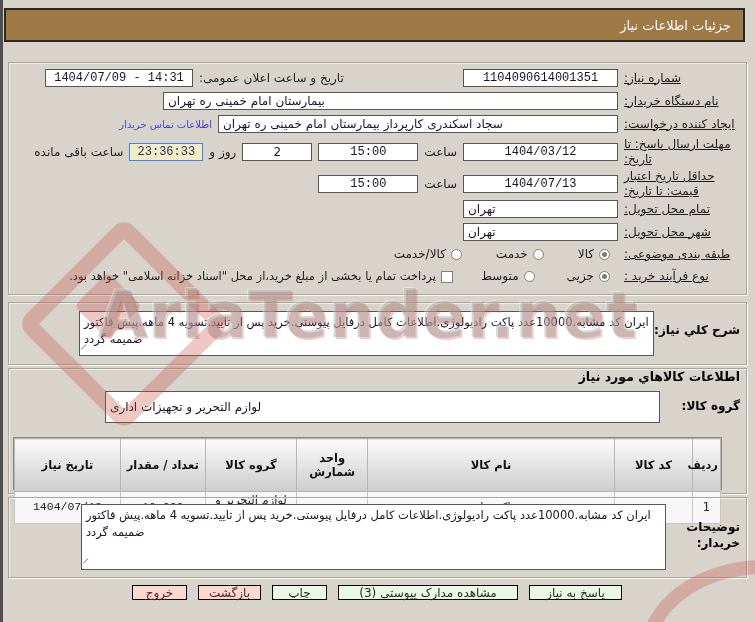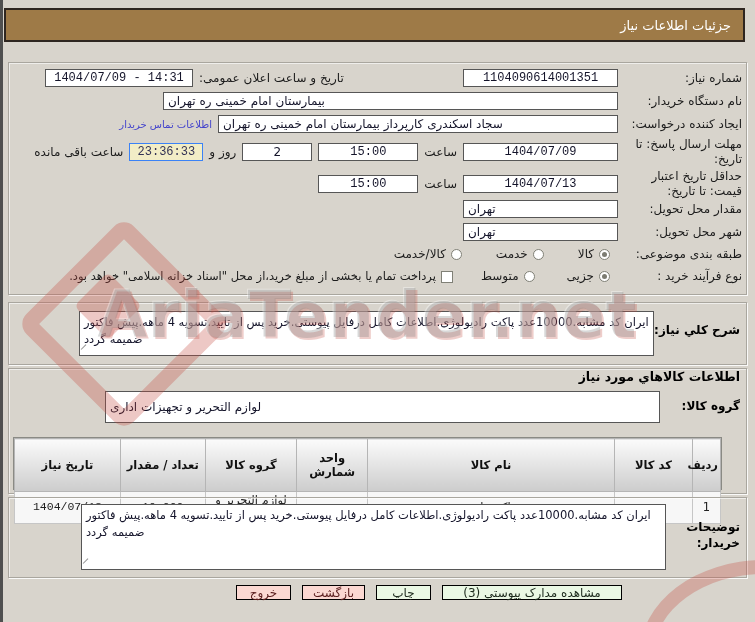--- a/index.html
+++ b/index.html
@@ -22,21 +22,21 @@
     border:1px solid #a9a69e;
     box-shadow:1px 1px 0 rgba(255,255,255,.85), inset 1px 1px 0 rgba(255,255,255,.6);
     box-sizing:border-box;
   }
   #sec-info{top:62px;height:233px;}
   #sec-desc{top:302px;height:63px;}
   #sec-goods{top:368px;height:126px;}
   #sec-notes{top:497px;height:81px;}
   .row{position:absolute;right:4px;left:4px;display:flex;align-items:center;gap:6px;}
   .lbl{color:#1c1c1c;line-height:1.25;}
-  .labelcol{width:118px;flex:0 0 118px;text-align:right;}
+  .labelcol{width:118px;flex:0 0 118px;text-align:left;text-decoration:underline;}
   .inp{
     background:#fff;border:1px solid #565656;height:18px;box-sizing:border-box;
     display:flex;align-items:center;justify-content:flex-end;padding:0 4px;
     font-size:12px;color:#14142a;overflow:hidden;white-space:nowrap;
   }
   .inp.center{justify-content:center;}
   .ltr{direction:ltr;font-family:Liberation Mono, monospace;}
   .link{color:var(--link,#4444cc);font-size:10px;white-space:nowrap;cursor:pointer;}
   .countdown{
     background:var(--countdown-bg,#f2edc6);border:1px solid #3b82f6;height:18px;
@@ -125,38 +125,38 @@
   </div>
 
   <div class="row" style="top:52px">
     <span class="lbl labelcol">ایجاد کننده درخواست:</span>
     <div class="inp" style="width:400px;flex:0 0 400px">سجاد اسکندری کارپرداز بیمارستان امام خمینی ره  تهران</div>
     <span class="link">اطلاعات تماس خریدار</span>
   </div>
 
   <div class="row" style="top:74px">
     <span class="lbl labelcol">مهلت ارسال پاسخ: تا تاریخ:</span>
-    <div class="inp center ltr" style="width:155px;flex:0 0 155px">1404/07/09</div>
+    <div class="inp center ltr" style="width:155px;flex:0 0 155px">1404/03/12</div>
     <span class="lbl">ساعت</span>
     <div class="inp center ltr" style="width:100px;flex:0 0 100px">15:00</div>
     <div class="inp center" style="width:70px;flex:0 0 70px">2</div>
     <span class="lbl">روز و</span>
     <div class="countdown ltr">23:36:33</div>
     <span class="lbl">ساعت باقی مانده</span>
   </div>
 
   <div class="row" style="top:106px">
     <span class="lbl labelcol">حداقل تاریخ اعتبار قیمت: تا تاریخ:</span>
     <div class="inp center ltr" style="width:155px;flex:0 0 155px">1404/07/13</div>
     <span class="lbl">ساعت</span>
     <div class="inp center ltr" style="width:100px;flex:0 0 100px">15:00</div>
   </div>
 
   <div class="row" style="top:137px">
-    <span class="lbl labelcol">مقدار محل تحویل:</span>
+    <span class="lbl labelcol">تمام محل تحویل:</span>
     <div class="inp" style="width:155px;flex:0 0 155px">تهران</div>
   </div>
 
   <div class="row" style="top:160px">
     <span class="lbl labelcol">شهر محل تحویل:</span>
     <div class="inp" style="width:155px;flex:0 0 155px">تهران</div>
   </div>
 
   <div class="row" style="top:184px">
     <span class="lbl labelcol">طبقه بندی موضوعی:</span>
@@ -244,20 +244,21 @@
 
 <div class="sec" id="sec-notes">
   <span class="boldlbl" style="position:absolute;top:22px;right:6px;width:68px">توضیحات خریدار:</span>
   <div class="txtbox" style="top:6px;bottom:7px;right:80px;left:72px">
     <span>ایران کد مشابه.10000عدد پاکت رادیولوژی.اطلاعات کامل درفایل پیوستی.خرید پس از تایید.تسویه 4 ماهه.پیش فاکتور ضمیمه گردد</span>
     <span class="resize-mark"></span>
   </div>
 </div>
 
 <div class="btnrow">
+  <div class="btn green" style="min-width:93px">پاسخ به نیاز</div>
   <div class="btn green" style="min-width:180px">مشاهده مدارک پیوستي (3)</div>
   <div class="btn green" style="min-width:55px">چاپ</div>
   <div class="btn pink" style="min-width:57px">بازگشت</div>
   <div class="btn pink" style="min-width:55px">خروج</div>
 </div>
 
 <div class="wm-logo"></div>
 <div class="wm-logo-inner"></div>
 <div class="watermark">AriaTender.net</div>
 <div class="wm-arc"></div>

